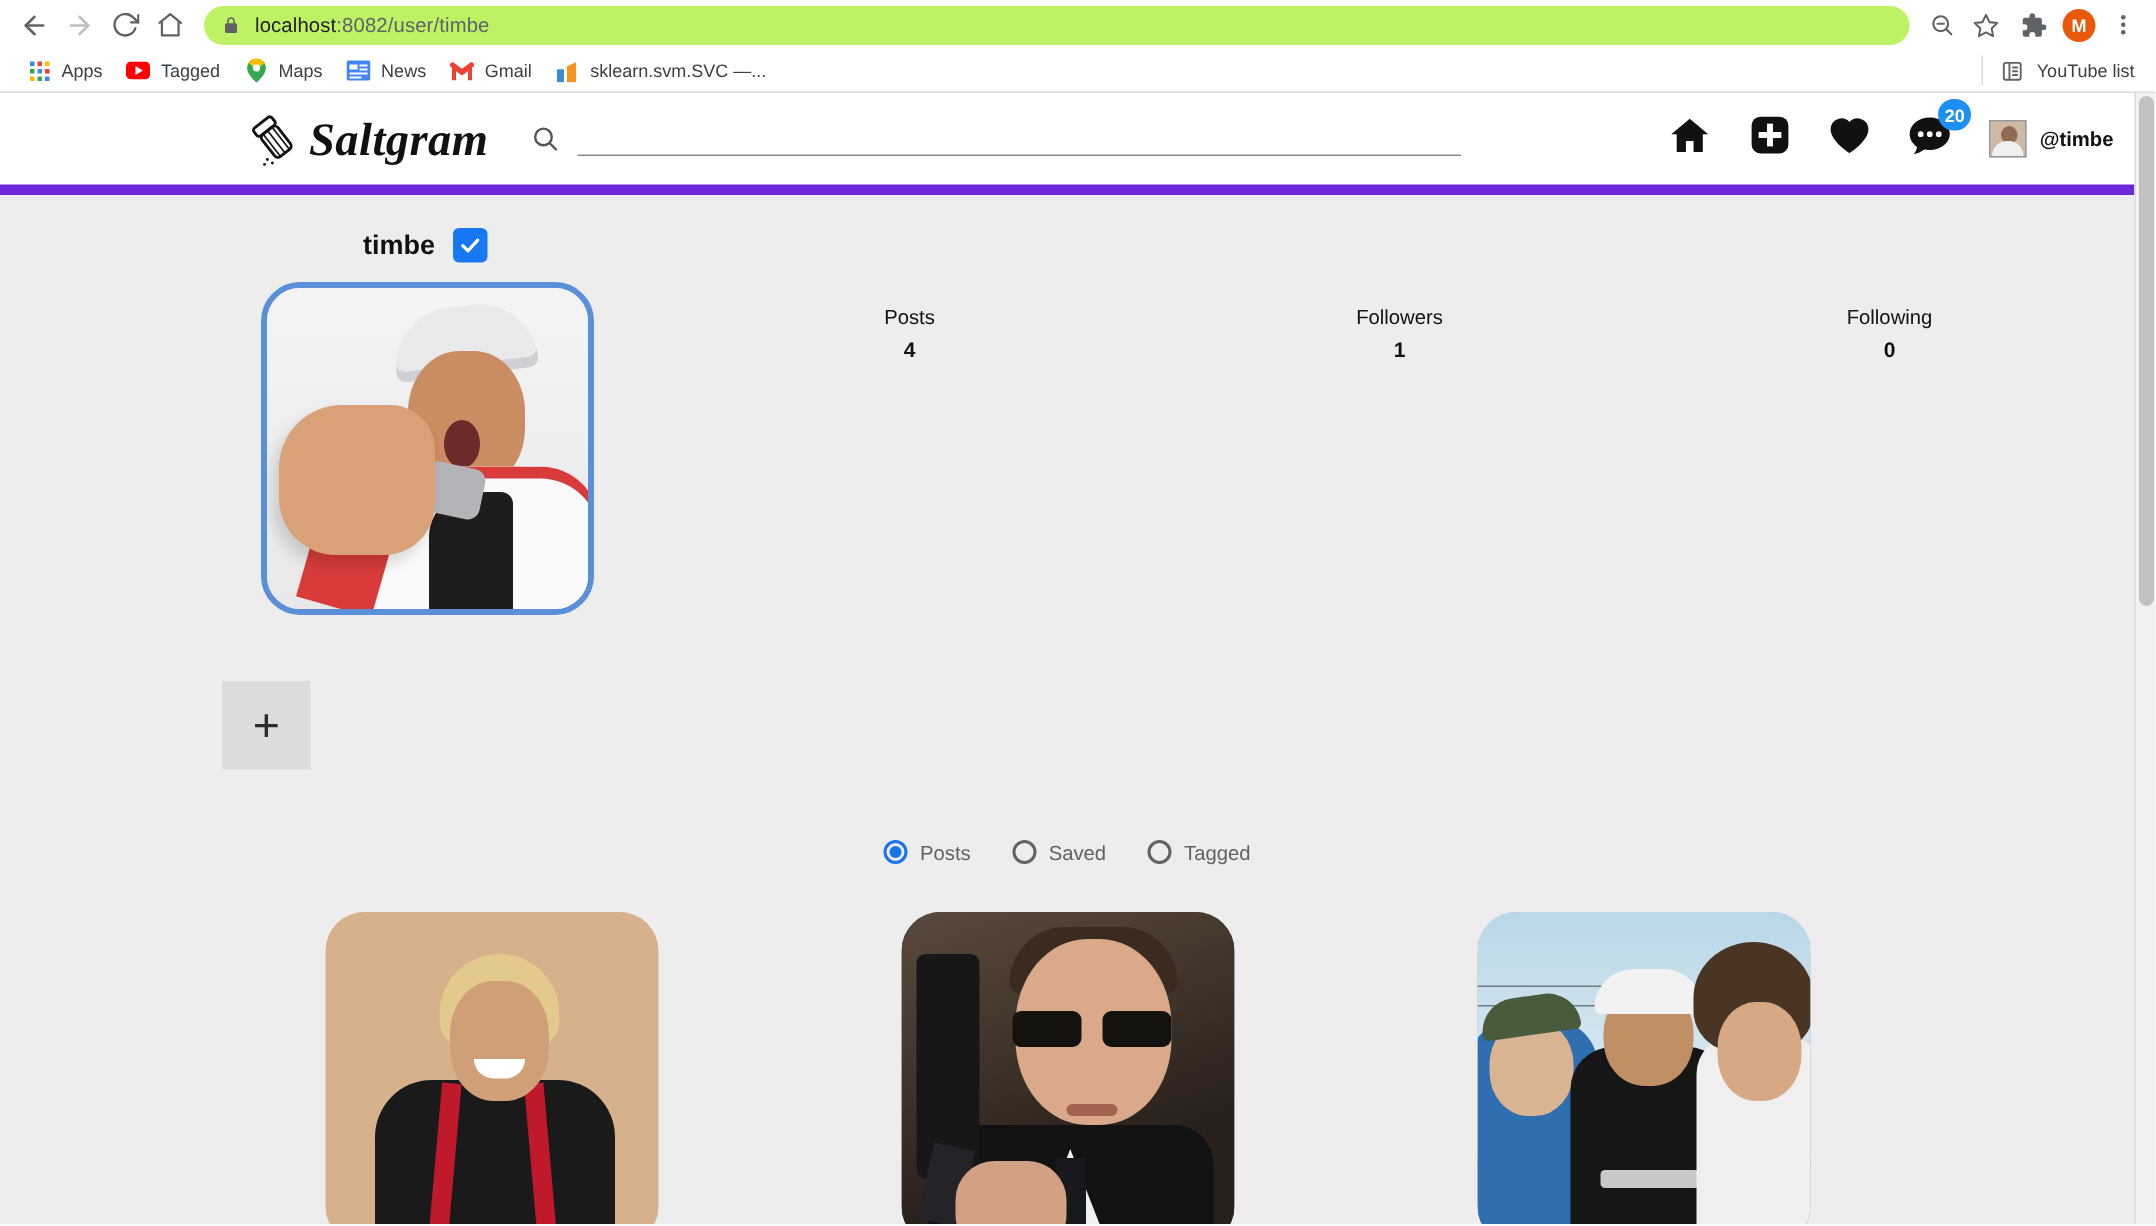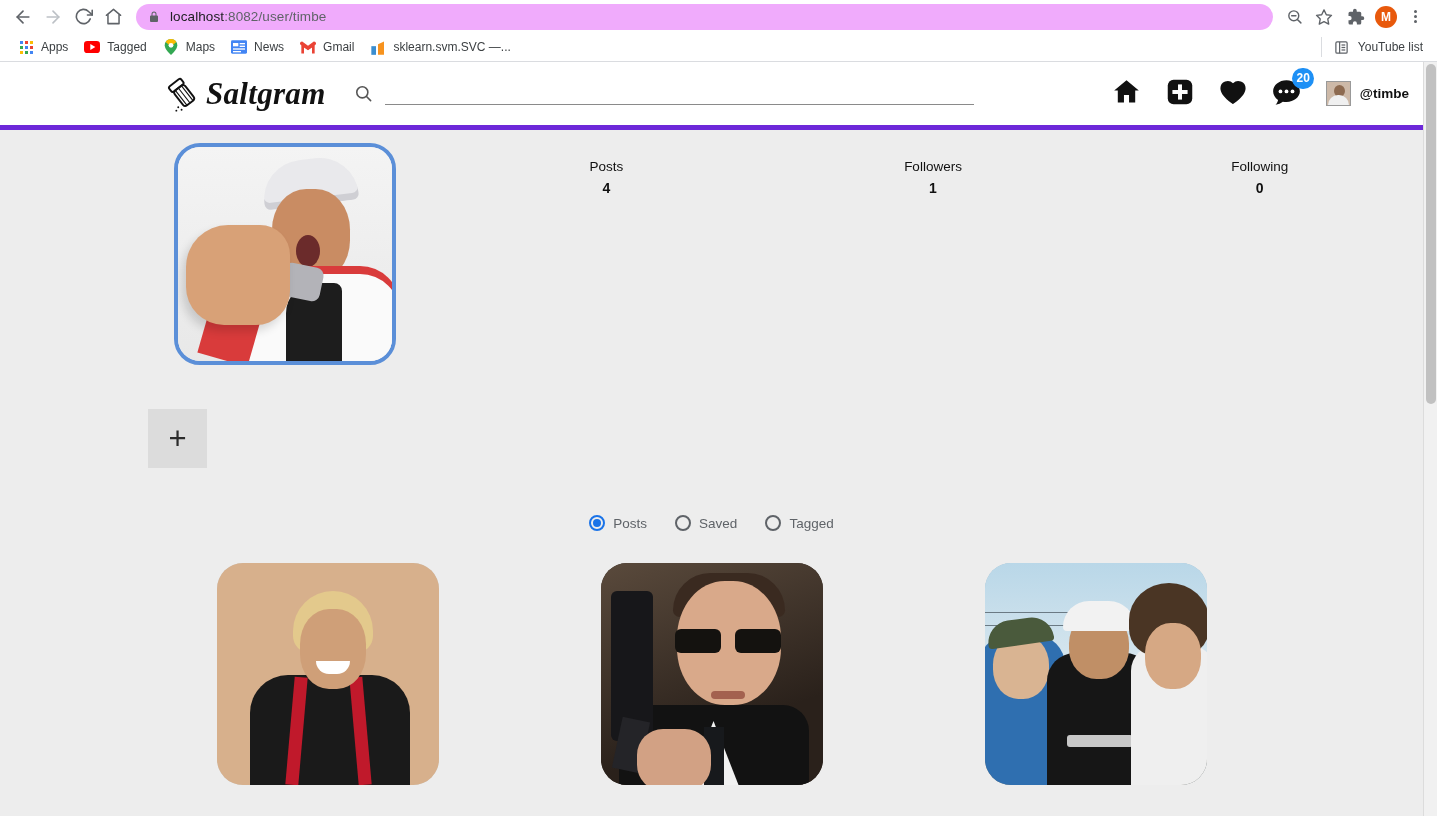--- a/index.html
+++ b/index.html
@@ -31,21 +31,21 @@
     flex: 0 0 auto;
     color: #5f6368;
   }
   .nav-btn svg { display: block; }
   .nav-btn.disabled { color: #bdc1c6; }
 
   #omnibox {
     flex: 1 1 auto;
     height: 26px;
     margin: 0 6px 0 8px;
-    background: #f0abfc;
+    background: #bef264;
     border-radius: 13px;
     display: flex;
     align-items: center;
     padding: 4px 12px;
     min-width: 0;
   }
   #lock-icon { flex: 0 0 auto; margin-right: 10px; color: #5f6368; display:flex; }
   #url-text {
     font-size: 13.5px;
     color: #5f6368;
@@ -131,21 +131,21 @@
     top: 0; left: 0;
     width: 1423px;
     height: 754px;
     background: #ededed;
   }
 
   
   #app-header {
     height: 68px;
     background: #ffffff;
-    border-bottom: 5px solid #6d28d9;
+    border-bottom: 7px solid #6d28d9;
     display: flex;
     align-items: center;
     padding: 0 14px 0 0;
   }
   #brand {
     display: flex; align-items: center;
     margin-left: 164px;
     flex: 0 0 auto;
   }
   #brand-logo { width: 38px; height: 38px; flex:0 0 auto; }
@@ -635,20 +635,28 @@
                 <span class="b"></span>
               </span>
           </span>
           <span id="nav-user-name">@timbe</span>
         </span>
       </div>
     </div>
 
     <div id="profile-section">
 
+      <div id="username-row">
+        <span id="username-text">timbe</span>
+        <span id="verified-badge">
+          <svg width="15" height="15" viewBox="0 0 24 24" fill="none" stroke="#fff" stroke-width="3.4" stroke-linecap="round" stroke-linejoin="round">
+              <polyline points="4 12.5 9.5 18 20 6.5"></polyline>
+            </svg>
+        </span>
+      </div>
 
       <div id="profile-body">
 
         <div id="profile-pic">
           <div class="photo ph-profile">
             <span class="cap"></span>
             <span class="head"></span>
             <span class="mouth"></span>
             <span class="shirt"></span>
             <span class="shirt-blk"></span>

